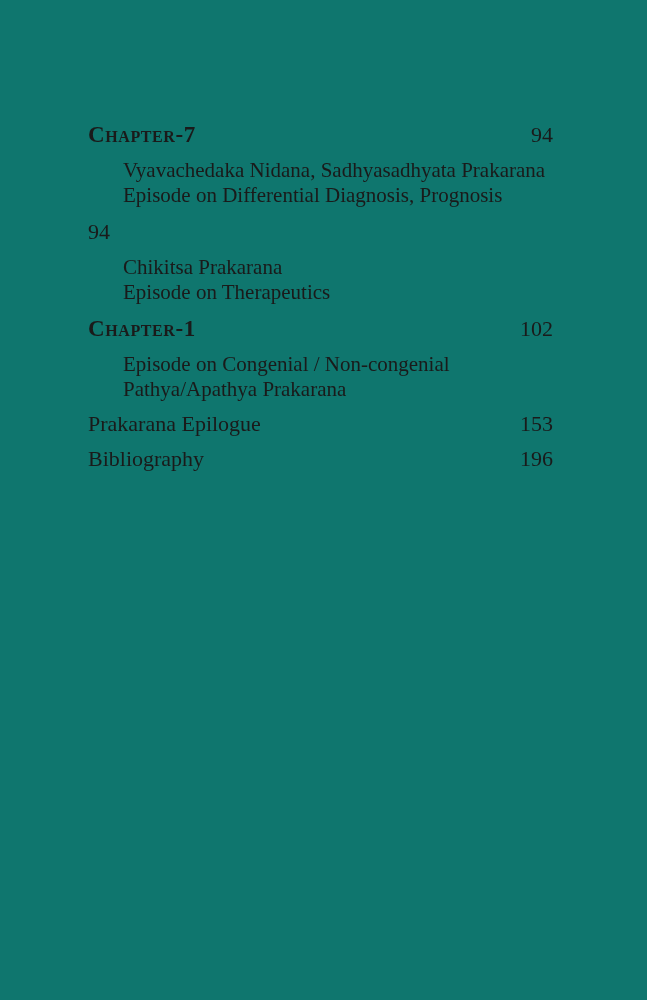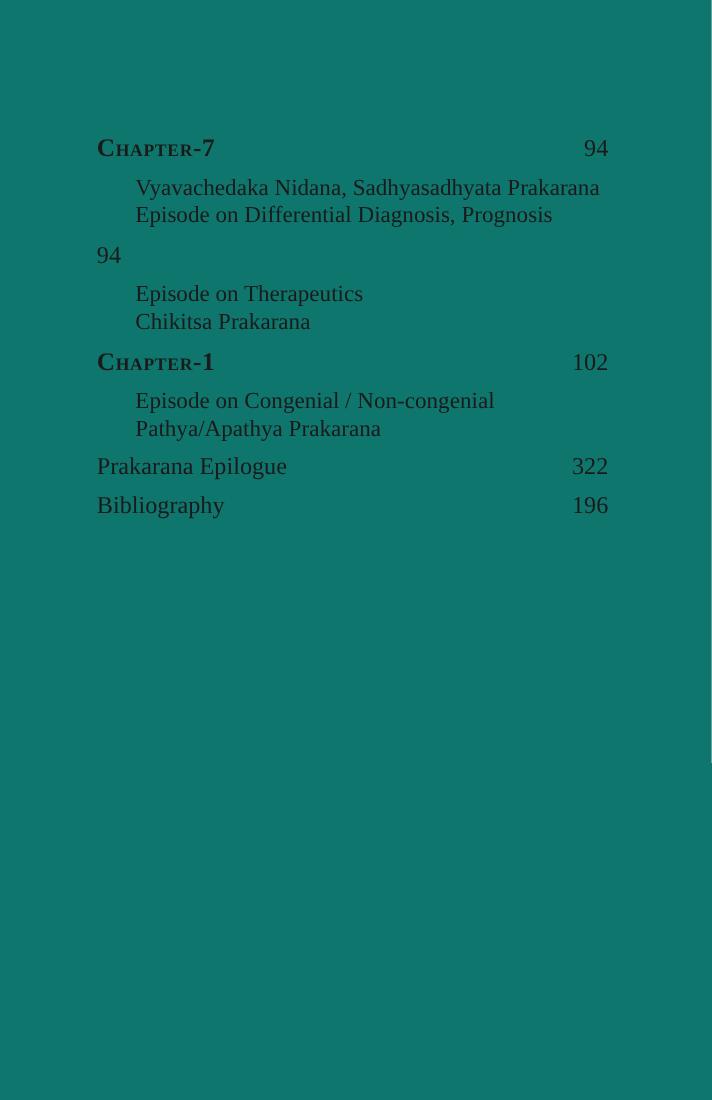--- a/index.html
+++ b/index.html
@@ -73,39 +73,39 @@
         <div>Vyavachedaka Nidana, Sadhyasadhyata Prakarana</div>
         <div>Episode on Differential Diagnosis, Prognosis</div>
       </div>
     </div>
 
     <div class="entry">
       <div class="head-row">
         <span class="page-num">94</span>
       </div>
       <div class="sublines">
+        <div>Chikitsa Prakarana</div>
         <div>Episode on Therapeutics</div>
-        <div>Chikitsa Prakarana</div>
       </div>
     </div>
 
     <div class="entry">
       <div class="head-row">
         <span class="chap-title">Chapter-1</span>
         <span class="page-num">102</span>
       </div>
       <div class="sublines">
         <div>Episode on Congenial / Non-congenial</div>
         <div>Pathya/Apathya Prakarana</div>
       </div>
     </div>
 
     <div class="plain-row">
       <span>Prakarana Epilogue</span>
-      <span class="page-num">322</span>
+      <span class="page-num">153</span>
     </div>
 
     <div class="plain-row">
       <span>Bibliography</span>
       <span class="page-num">196</span>
     </div>
 
   </div>
 </div>
 

